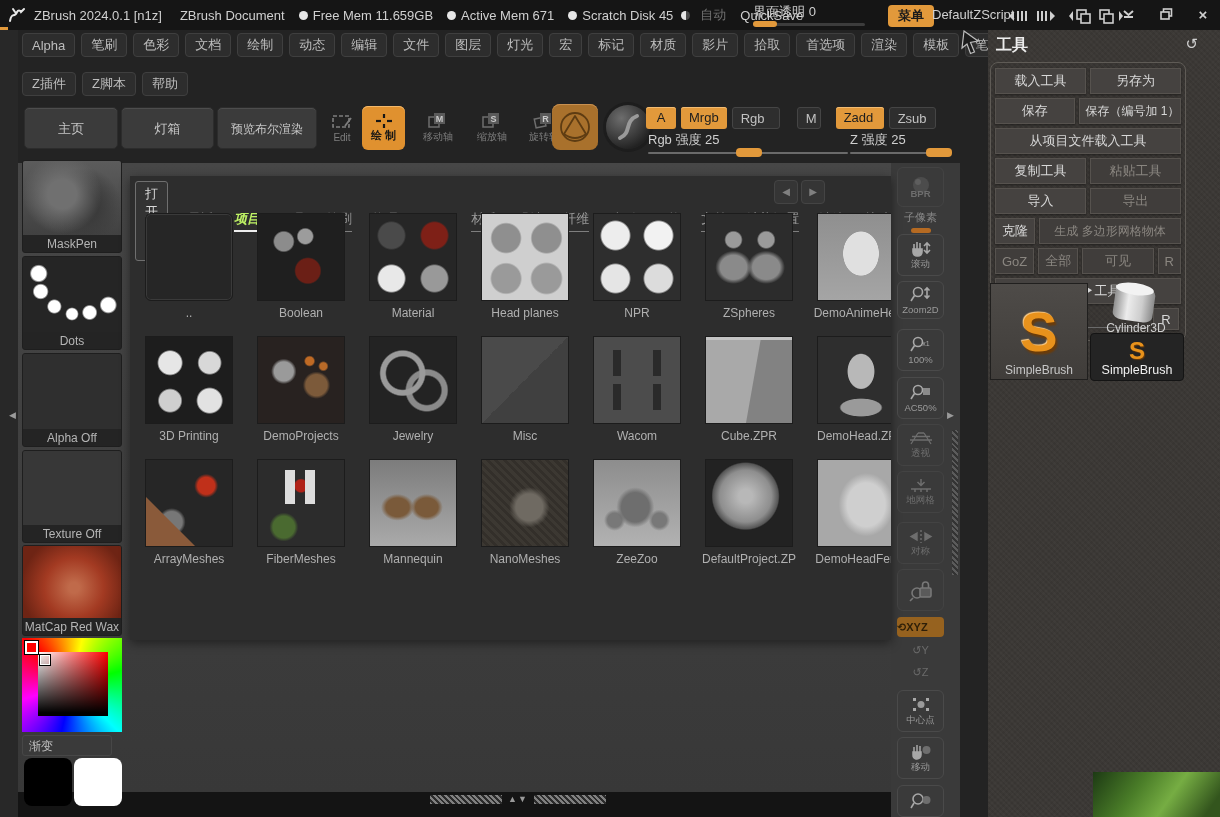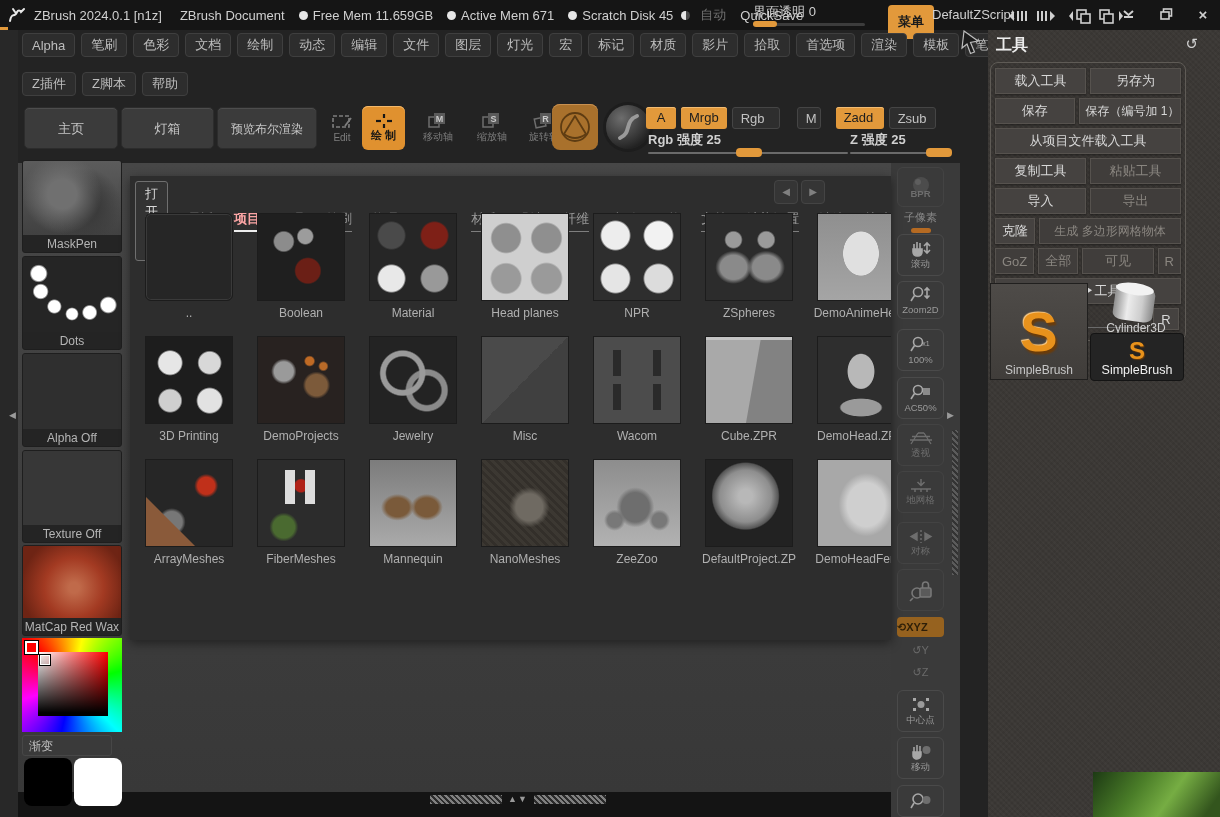--- a/index.html
+++ b/index.html
@@ -10,21 +10,21 @@
     color:#c8c8c8;-webkit-font-smoothing:antialiased;
   }
   .abs{position:absolute;}
   
   .titlebar{left:0;top:0;width:1220px;height:30px;background:#151515;display:flex;align-items:center;font-size:13px;color:#d0d0d0;}
   .tb-logo{margin:0 8px 0 8px;display:flex;align-items:center;}
   .tb-text{white-space:nowrap;}
   .dot{width:9px;height:9px;border-radius:50%;background:#e6e6e6;display:inline-block;margin:0 5px 0 14px;}
   .halfdot{width:9px;height:9px;border-radius:50%;display:inline-block;margin-left:8px;background:linear-gradient(90deg,#e6e6e6 50%,#4a4a4a 50%);}
   .dim{color:#6f6f6f;}
-  .menu-btn{background:#e2993b;color:#1c1c1c;border-radius:4px;padding:8px 10px;font-size:13px;font-weight:bold;}
+  .menu-btn{background:#e2993b;color:#1c1c1c;border-radius:4px;padding:2px 10px;font-size:13px;font-weight:bold;}
   .winbtn{color:#cfcfcf;font-size:13px;width:26px;text-align:center;}
   .trayicons{display:flex;align-items:center;gap:4px;}
   .notch{left:0;top:27px;width:8px;height:3px;background:#e2993b;}
   .transp{position:absolute;left:753px;top:3px;width:112px;}
   .transp .lbl{font-size:13px;color:#d0d0d0;white-space:nowrap;}
   .transp .track{margin-top:2px;height:3px;background:#3c3c3c;border-radius:2px;position:relative;}
   .transp .hnd{position:absolute;left:0;top:-2px;width:24px;height:6px;border-radius:3px;background:#e2993b;}
   
   .menurow{position:absolute;display:flex;flex-wrap:nowrap;gap:6px;}
   .mr1{left:22px;top:33px;}
@@ -33,21 +33,21 @@
   
   .bigbtn{position:absolute;top:107px;height:42px;line-height:42px;text-align:center;background:#3b3b3b;border:1px solid #2c2c2c;border-radius:5px;box-shadow:inset 0 1px 0 #4d4d4d;color:#c6c6c6;font-size:13px;box-sizing:border-box;}
   .iconbtn{position:absolute;top:106px;width:44px;height:44px;display:flex;flex-direction:column;align-items:center;justify-content:center;gap:1px;font-size:10px;color:#7d7d7d;}
   .drawbtn{position:absolute;left:362px;top:106px;width:43px;height:44px;background:#e0912f;border-radius:6px;display:flex;flex-direction:column;align-items:center;justify-content:center;color:#161616;font-size:11px;font-weight:bold;box-shadow:inset 0 1px 0 #f3b86a;}
   .strokebtn{position:absolute;left:552px;top:104px;width:46px;height:46px;background:#a9712c;border-radius:8px;display:flex;align-items:center;justify-content:center;box-shadow:inset 0 1px 0 #c89050;}
   .matball{position:absolute;left:606px;top:105px;width:44px;height:44px;border-radius:50%;background:radial-gradient(circle at 35% 30%,#6d6d6d,#222 75%);display:flex;align-items:center;justify-content:center;box-shadow:0 0 0 3px #1d1d1d;}
   .modebar{position:absolute;left:646px;top:107px;display:flex;align-items:center;}
   .mode{height:22px;line-height:22px;border-radius:3px;padding:0 8px;font-size:13px;margin-right:5px;box-sizing:border-box;}
   .mode.on{background:#e2993b;color:#1d1d1d;box-shadow:inset 0 1px 0 #f2bb72;}
   .mode.off{background:#2e2e2e;border:1px solid #454545;color:#c2c2c2;}
-  .slider{position:absolute;font-size:13px;color:#d0d0d0;font-weight:bold;}
+  .slider{position:absolute;font-size:13px;color:#d0d0d0;}
   .slider .track{margin-top:3px;height:2px;background:#6a6a6a;position:relative;border-radius:1px;}
   .slider .hnd{position:absolute;top:-4px;width:26px;height:9px;border-radius:4px;background:#e2993b;}
   
   .leftstrip{left:0;top:30px;width:18px;height:787px;background:#282828;}
   .canvas{left:18px;top:163px;width:873px;height:629px;background:linear-gradient(180deg,#474747,#3c3c3c 70%,#383838);}
   .shelfstrip{left:891px;top:163px;width:69px;height:654px;background:#3a3a3a;}
   .bottombar{left:18px;top:792px;width:873px;height:25px;background:#141414;}
   .divarrow{position:absolute;font-size:9px;color:#9a9a9a;}
   .scrollstripe{left:952px;top:430px;width:6px;height:145px;background:repeating-linear-gradient(45deg,#5b5b5b 0 2px,#333 2px 4px);}
   .greencorner{left:1093px;top:772px;width:127px;height:45px;background:linear-gradient(125deg,#1d3a14,#4a7d28 35%,#76ad43 60%,#33551d 90%);}
@@ -67,21 +67,21 @@
   .picker .sv{position:absolute;left:16px;top:14px;right:14px;bottom:16px;background:linear-gradient(to bottom,rgba(0,0,0,0),#000 95%),linear-gradient(to right,#fff,#f00);}
   .picker .hue-sel{position:absolute;left:3px;top:3px;width:13px;height:13px;background:#f00;border:2px solid #fff;box-shadow:0 0 0 1px #000;box-sizing:border-box;}
   .picker .sv-sel{position:absolute;left:18px;top:17px;width:8px;height:8px;border:1px solid #fff;box-shadow:0 0 0 1px #000;}
   .gradbtn{left:22px;top:735px;width:90px;height:21px;line-height:21px;background:#3a3a3a;border:1px solid #474747;border-radius:3px;font-size:12px;color:#c0c0c0;padding-left:6px;box-sizing:border-box;}
   .swatch{position:absolute;top:758px;width:48px;height:48px;border-radius:8px;}
   
   .lightbox{left:130px;top:176px;width:761px;height:464px;background:#2d2d2d;box-shadow:0 3px 10px rgba(0,0,0,.45);overflow:hidden;}
   .lb-tabs{position:absolute;left:5px;top:5px;display:flex;align-items:center;gap:20px;width:756px;}
   .openfile{border:1px solid #6f6f6f;border-radius:3px;padding:3px 9px;font-size:13px;color:#d8d8d8;background:#333;}
   .tab{font-size:13px;color:#9a9a9a;border-bottom:1px solid #7e7e7e;padding-bottom:2px;white-space:nowrap;}
-  .tab.active{color:#fca5a5;border-bottom:2px solid #eee;font-weight:bold;}
+  .tab.active{color:#bef264;border-bottom:2px solid #eee;font-weight:bold;font-style:italic;}
   .lb-arrows{position:absolute;right:66px;top:4px;display:flex;gap:3px;}
   .lb-arrow{width:22px;height:22px;background:#353535;border:1px solid #444;border-radius:4px;color:#808080;font-size:10px;text-align:center;line-height:22px;}
   .grid{position:absolute;left:3px;top:34px;display:grid;grid-template-columns:repeat(7,112px);grid-auto-rows:123px;}
   .gitem{width:112px;display:flex;flex-direction:column;align-items:center;}
   .gimg{width:88px;height:88px;margin-top:3px;border:1px solid #1c1c1c;box-sizing:border-box;background:#262626;}
   .glabel{margin-top:5px;font-size:12px;color:#b0b0b0;white-space:nowrap;}
   .quad{background-image:linear-gradient(#111,#111),linear-gradient(#111,#111);background-size:2px 100%,100% 2px;background-position:center,center;background-repeat:no-repeat;}
   .v-up{background:#262626;border-radius:6px;box-shadow:inset 0 0 0 1px #3a3a3a;}
   .v-boolean{background:radial-gradient(circle at 30% 32%,#8c8c8c 11%,transparent 13%),radial-gradient(circle at 55% 26%,#9c9c9c 9%,transparent 11%),radial-gradient(circle at 58% 66%,#6b1f16 16%,transparent 18%),#1f1f1f;}
   .v-headplanes{background:radial-gradient(circle at 28% 28%,#8f8f8f 16%,transparent 18%),radial-gradient(circle at 75% 28%,#8f8f8f 16%,transparent 18%),radial-gradient(circle at 28% 75%,#9a9a9a 16%,transparent 18%),radial-gradient(circle at 75% 75%,#9a9a9a 16%,transparent 18%),#cfcfcf;}

